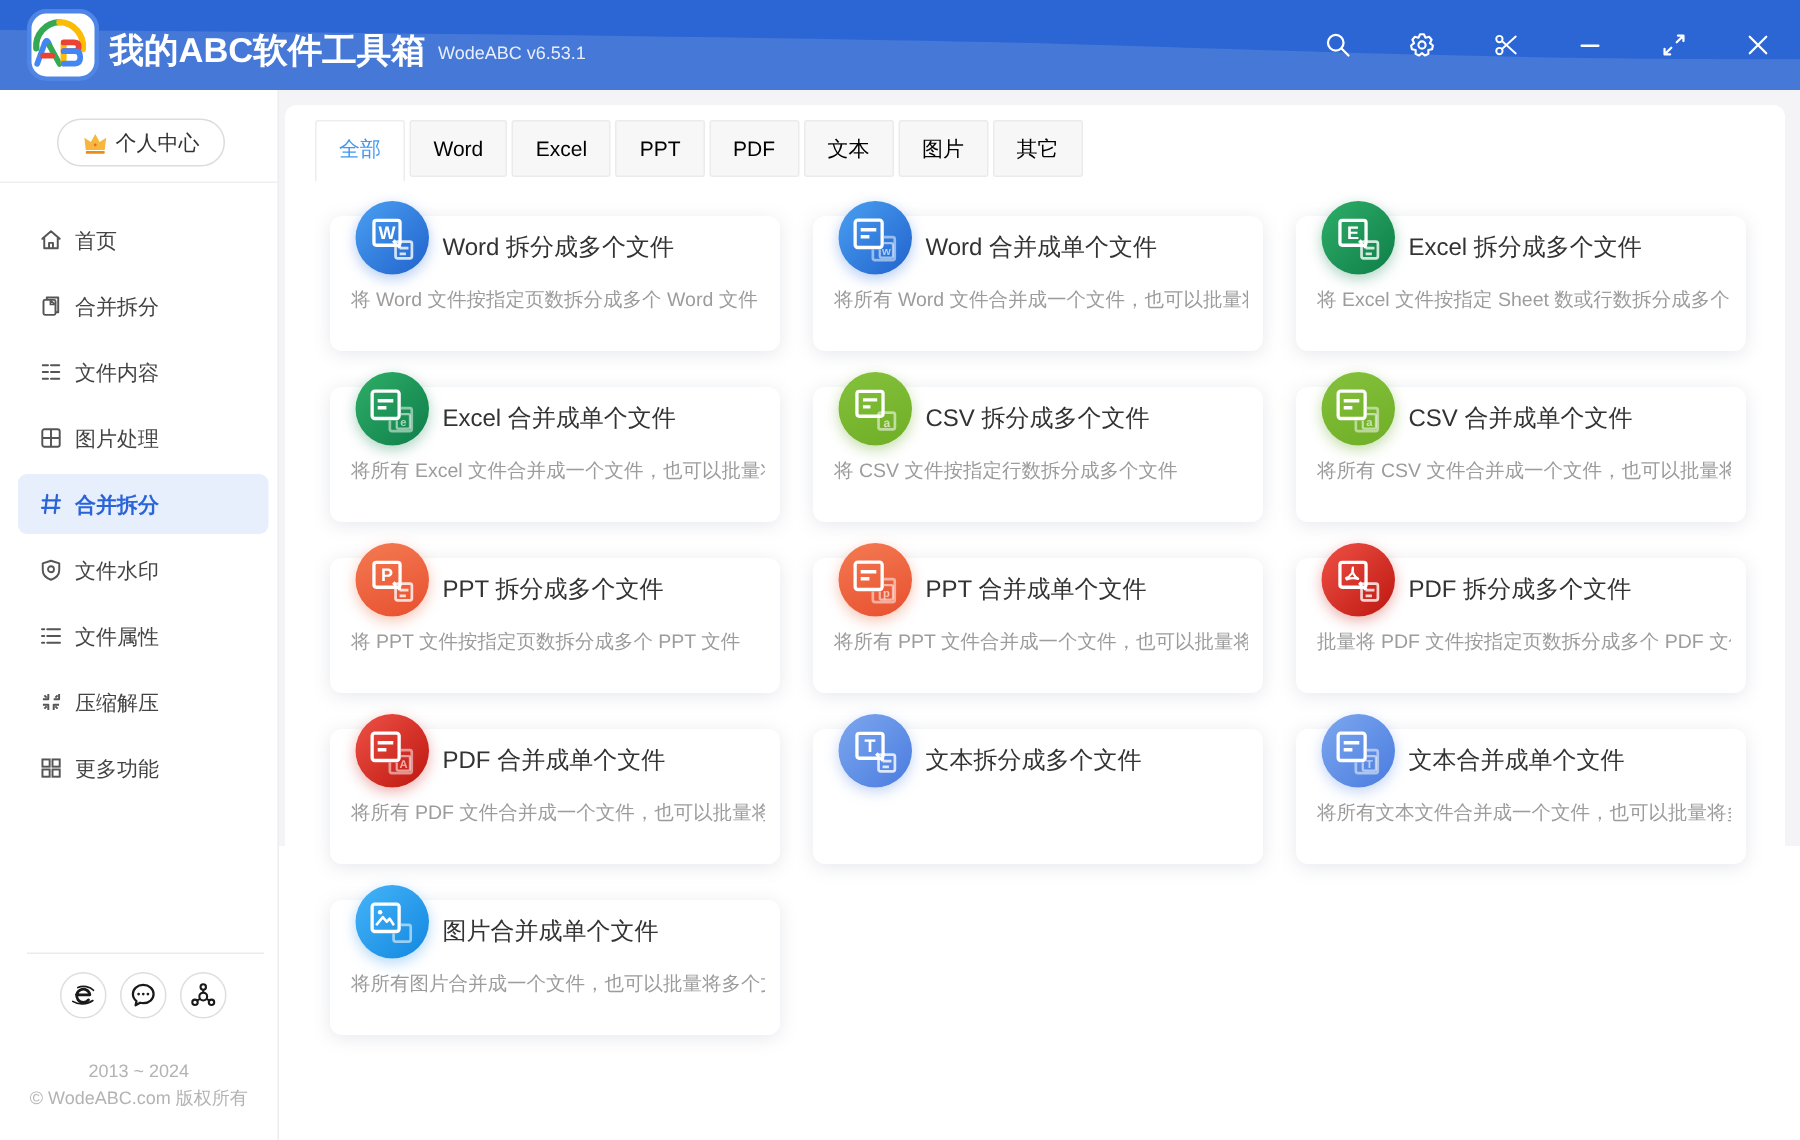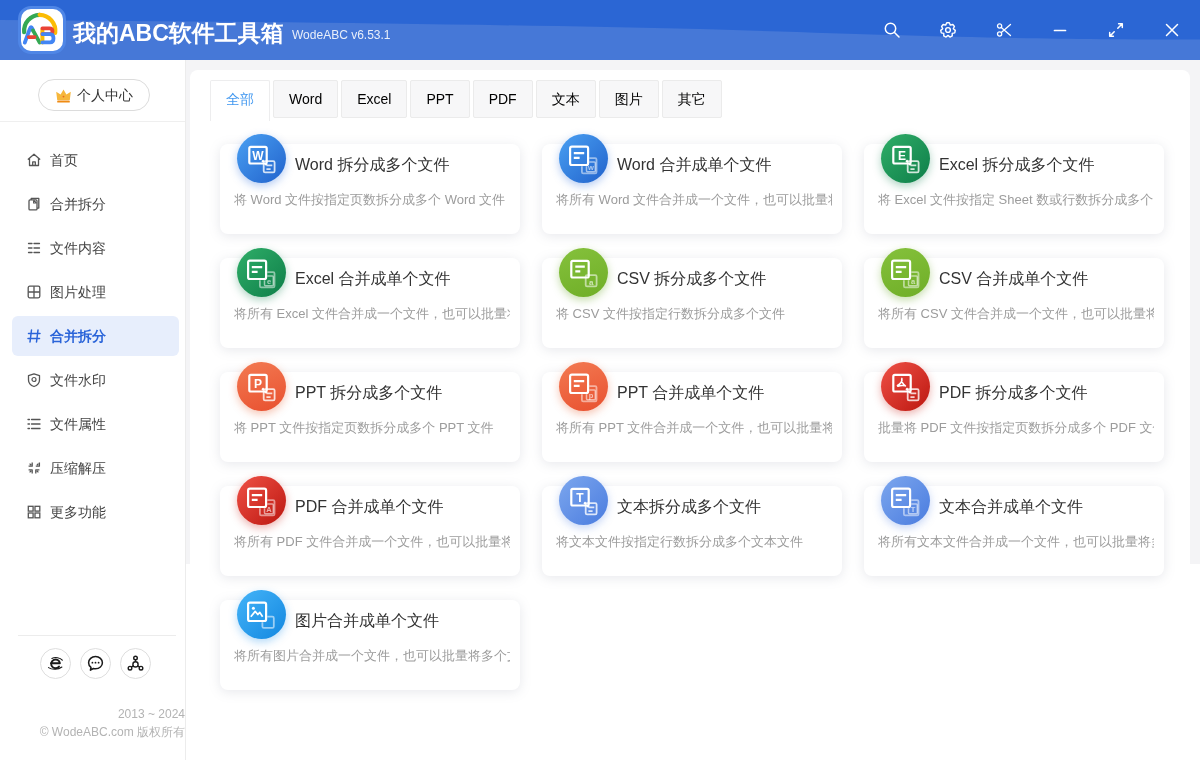--- a/index.html
+++ b/index.html
@@ -21,21 +21,21 @@
 .nitem { position:relative; height:44px; line-height:44px; font-size:14px; color:#444; }
 .nitem .nicon { position:absolute; left:26px; top:14px; width:16px; height:16px; }
 .nitem .ntext { position:absolute; left:50px; }
 .nitem.active { color:#2a64d9; font-weight:bold; }
 .nitem.active .nbg { position:absolute; left:12px; top:2px; width:167px; height:40px; background:#e7eefc; border-radius:6px; }
 .nitem span, .nitem svg { position:relative; z-index:2; }
 .sep2 { position:absolute; left:18px; top:575px; width:158px; height:1px; background:#ececec; }
 .fooicons { position:absolute; left:0; top:588px; width:185px; }
 .fcirc { position:absolute; top:0; width:31px; height:31px; border:1px solid #dedede; border-radius:50%; background:#fff; }
 .fcirc svg { position:absolute; left:5px; top:5px; }
-.copy { position:absolute; left:0; top:645px; width:185px; text-align:right; color:#b3b3b3; font-size:12px; line-height:18px; }
+.copy { position:absolute; left:0; top:645px; width:185px; text-align:center; color:#b3b3b3; font-size:12px; line-height:18px; }
 
 .main { position:absolute; left:186px; top:60px; width:1014px; height:504px; background:#f4f4f6; }
 .panel { position:absolute; left:4px; top:10px; width:1000px; height:680px; background:#fff; border-radius:8px; }
 
 .tabs { position:absolute; left:20px; top:10px; height:40px; }
 .tab { float:left; padding:0 15px; height:38px; margin-right:3px; background:#f7f7f8; border:1px solid #ebebeb; border-radius:2px; text-align:center; line-height:36px; font-size:14px; color:#000000; }
 .tab.active { background:#fff; border-color:#ededee; border-bottom:none; color:#4298f0; height:41px; border-radius:2px 2px 0 0; }
 
 .grid { position:absolute; left:30px; top:74px; width:950px; }
 .card { position:absolute; width:300px; height:90px; background:#fff; border-radius:8px; box-shadow:0 2px 12px rgba(120,130,150,0.18); }
@@ -362,21 +362,20 @@
     <div class="cicon g-txt">
             <svg width="49" height="49" viewBox="0 0 49 49">
               <rect x="12.3" y="12.9" width="17.4" height="16.6" rx="1.6" fill="none" stroke="#fff" stroke-width="2.2"></rect>
               <text x="21" y="25.6" font-size="12" font-weight="bold" fill="#fff" text-anchor="middle" font-family="Liberation Sans, sans-serif">T</text>
               <path d="M25.2,26.4 L29.8,31" stroke="#fff" stroke-width="2.4" stroke-dasharray="2.3 1.9"></path>
               <rect x="26.7" y="27.1" width="10.9" height="11.2" rx="1.4" fill="none" stroke="#fff" stroke-width="1.8" opacity="0.8"></rect>
               <path d="M29.4,31.4 L35.3,31.4 M29.4,35.2 L33.6,35.2" stroke="#fff" stroke-width="1.8" opacity="0.8"></path>
             </svg>
           </div>
     <div class="ctitle">文本拆分成多个文件</div>
-    <div class="cdesc">将文本文件按指定行数拆分成多个文本文件</div>
   </div>
   <div class="card" style="left:644px; top:342px">
     <div class="cicon g-txt">
             <svg width="49" height="49" viewBox="0 0 49 49">
               <g mask="url(#cutfront)">
                 <rect x="22.9" y="24.1" width="14.6" height="15.3" rx="1.4" fill="none" stroke="#fff" stroke-width="1.8" opacity="0.5"></rect>
                 <rect x="27.5" y="28.1" width="8.8" height="9.6" rx="1" fill="none" stroke="#fff" stroke-width="1.5" opacity="0.55"></rect>
               </g>
               <text x="32" y="36.3" font-size="7.5" font-weight="bold" fill="#fff" opacity="0.62" text-anchor="middle" font-family="Liberation Sans, sans-serif">T</text>
               <rect x="11.1" y="12.7" width="18" height="18.3" rx="1.8" fill="none" stroke="#fff" stroke-width="2.2" fill-opacity="0"></rect>

